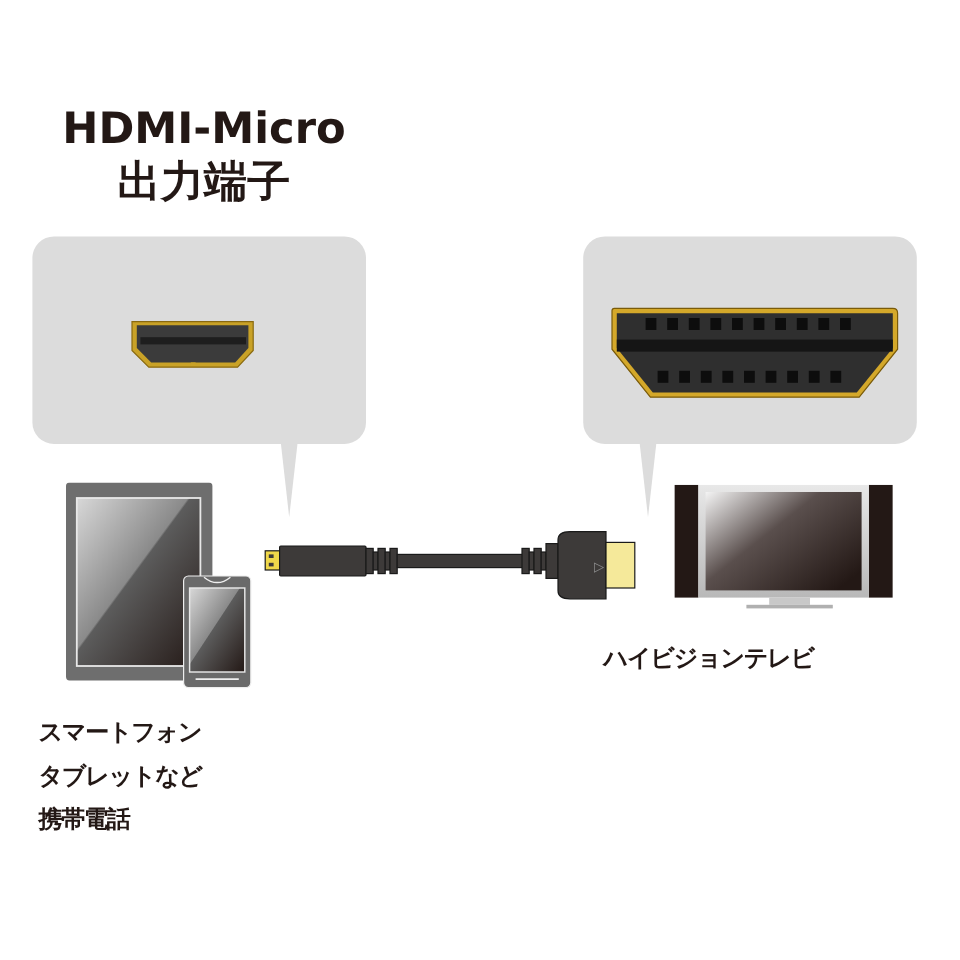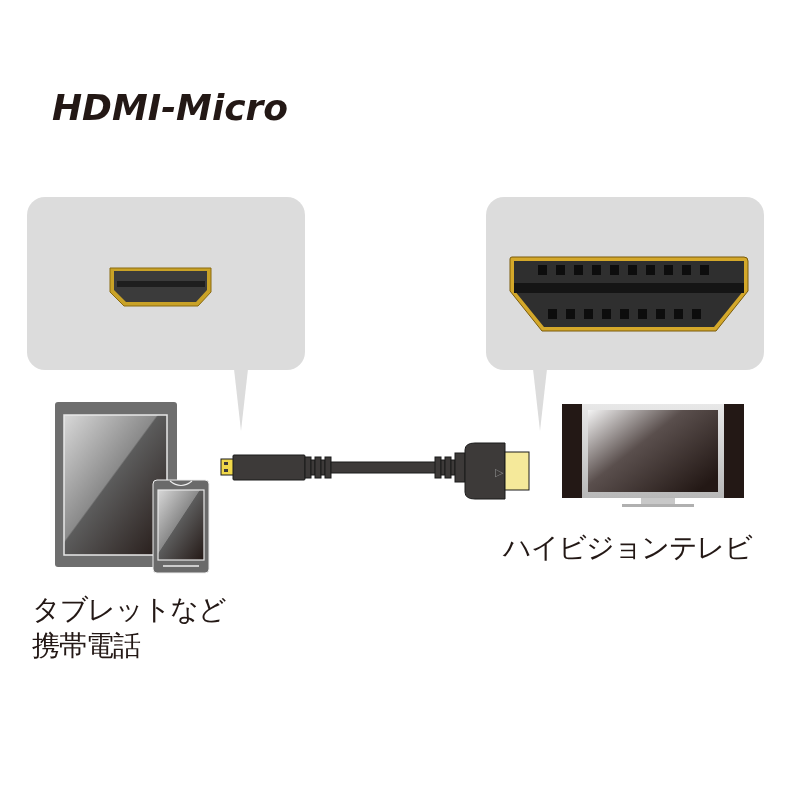--- a/index.html
+++ b/index.html
@@ -1,29 +1,30 @@
 <!DOCTYPE html>
 <html><head>
 <meta charset="utf-8">
 <style>
   html,body{margin:0;padding:0;background:#ffffff;}
   body{width:800px;height:800px;position:relative;overflow:hidden;font-family:"DejaVu Sans","Liberation Sans",sans-serif;color:#231815;}
   .abs{position:absolute;}
   .title{font-weight:bold;text-align:center;line-height:1;letter-spacing:0;}
-  .title-en{font-size:36px;font-style:italic;}
+  .title-en{font-size:36px;}
   .title-jp{font-size:36px;margin-top:8px;}
   .callout{position:absolute;background:#dcdcdc;border-radius:18px;}
   .tail{position:absolute;width:0;height:0;border-left:7px solid transparent;border-right:7px solid transparent;border-top:62px solid #dcdcdc;}
-  .desc{font-weight:normal;font-size:28px;line-height:36px;white-space:nowrap;letter-spacing:-1px;}
+  .desc{font-weight:bold;font-size:20px;line-height:36px;white-space:nowrap;letter-spacing:-1px;}
 </style>
 </head>
 <body>
 
 <div class="abs title" style="left:20px;top:90px;width:300px;">
   <div class="title-en">HDMI-Micro</div>
+  <div class="title-jp">出力端子</div>
 </div>
 
 <div class="abs title" style="left:478px;top:90px;width:300px;">
 </div>
 
 <div class="callout" style="left:27px;top:197px;width:278px;height:173px;">
   <svg class="abs" style="left:80px;top:68px;" width="108" height="44" viewBox="0 0 108 44">
     <path d="M3 3 H104 V27 L91 41 H17 L3 27 Z" fill="#c9a227" stroke="#8a6a10" stroke-width="1"></path>
     <path d="M7 6 H100 V25 L89 37 H19 L7 25 Z" fill="#3b3b3b"></path>
     <rect x="10" y="16" width="88" height="6" fill="#1e1e1e"></rect>
@@ -116,19 +117,20 @@
   </defs>
   <rect x="0" y="0" width="20" height="94" fill="#231815"></rect>
   <rect x="162" y="0" width="20" height="94" fill="#231815"></rect>
   <rect x="20" y="0" width="142" height="94" fill="url(#tvf)"></rect>
   <rect x="26" y="6" width="130" height="82" fill="url(#tvs)"></rect>
   <rect x="79" y="94" width="34" height="6" fill="#c8c8c8"></rect>
   <rect x="60" y="100" width="72" height="3" fill="#b0b0b0"></rect>
 </svg>
 
 <div class="abs desc" style="left:32px;top:592px;">
+  <div>スマートフォン</div>
   <div>タブレットなど</div>
   <div>携帯電話</div>
 </div>
 
 <div class="abs desc" style="left:503px;top:530px;">
   <div>ハイビジョンテレビ</div>
 </div>
 
 </body></html>

